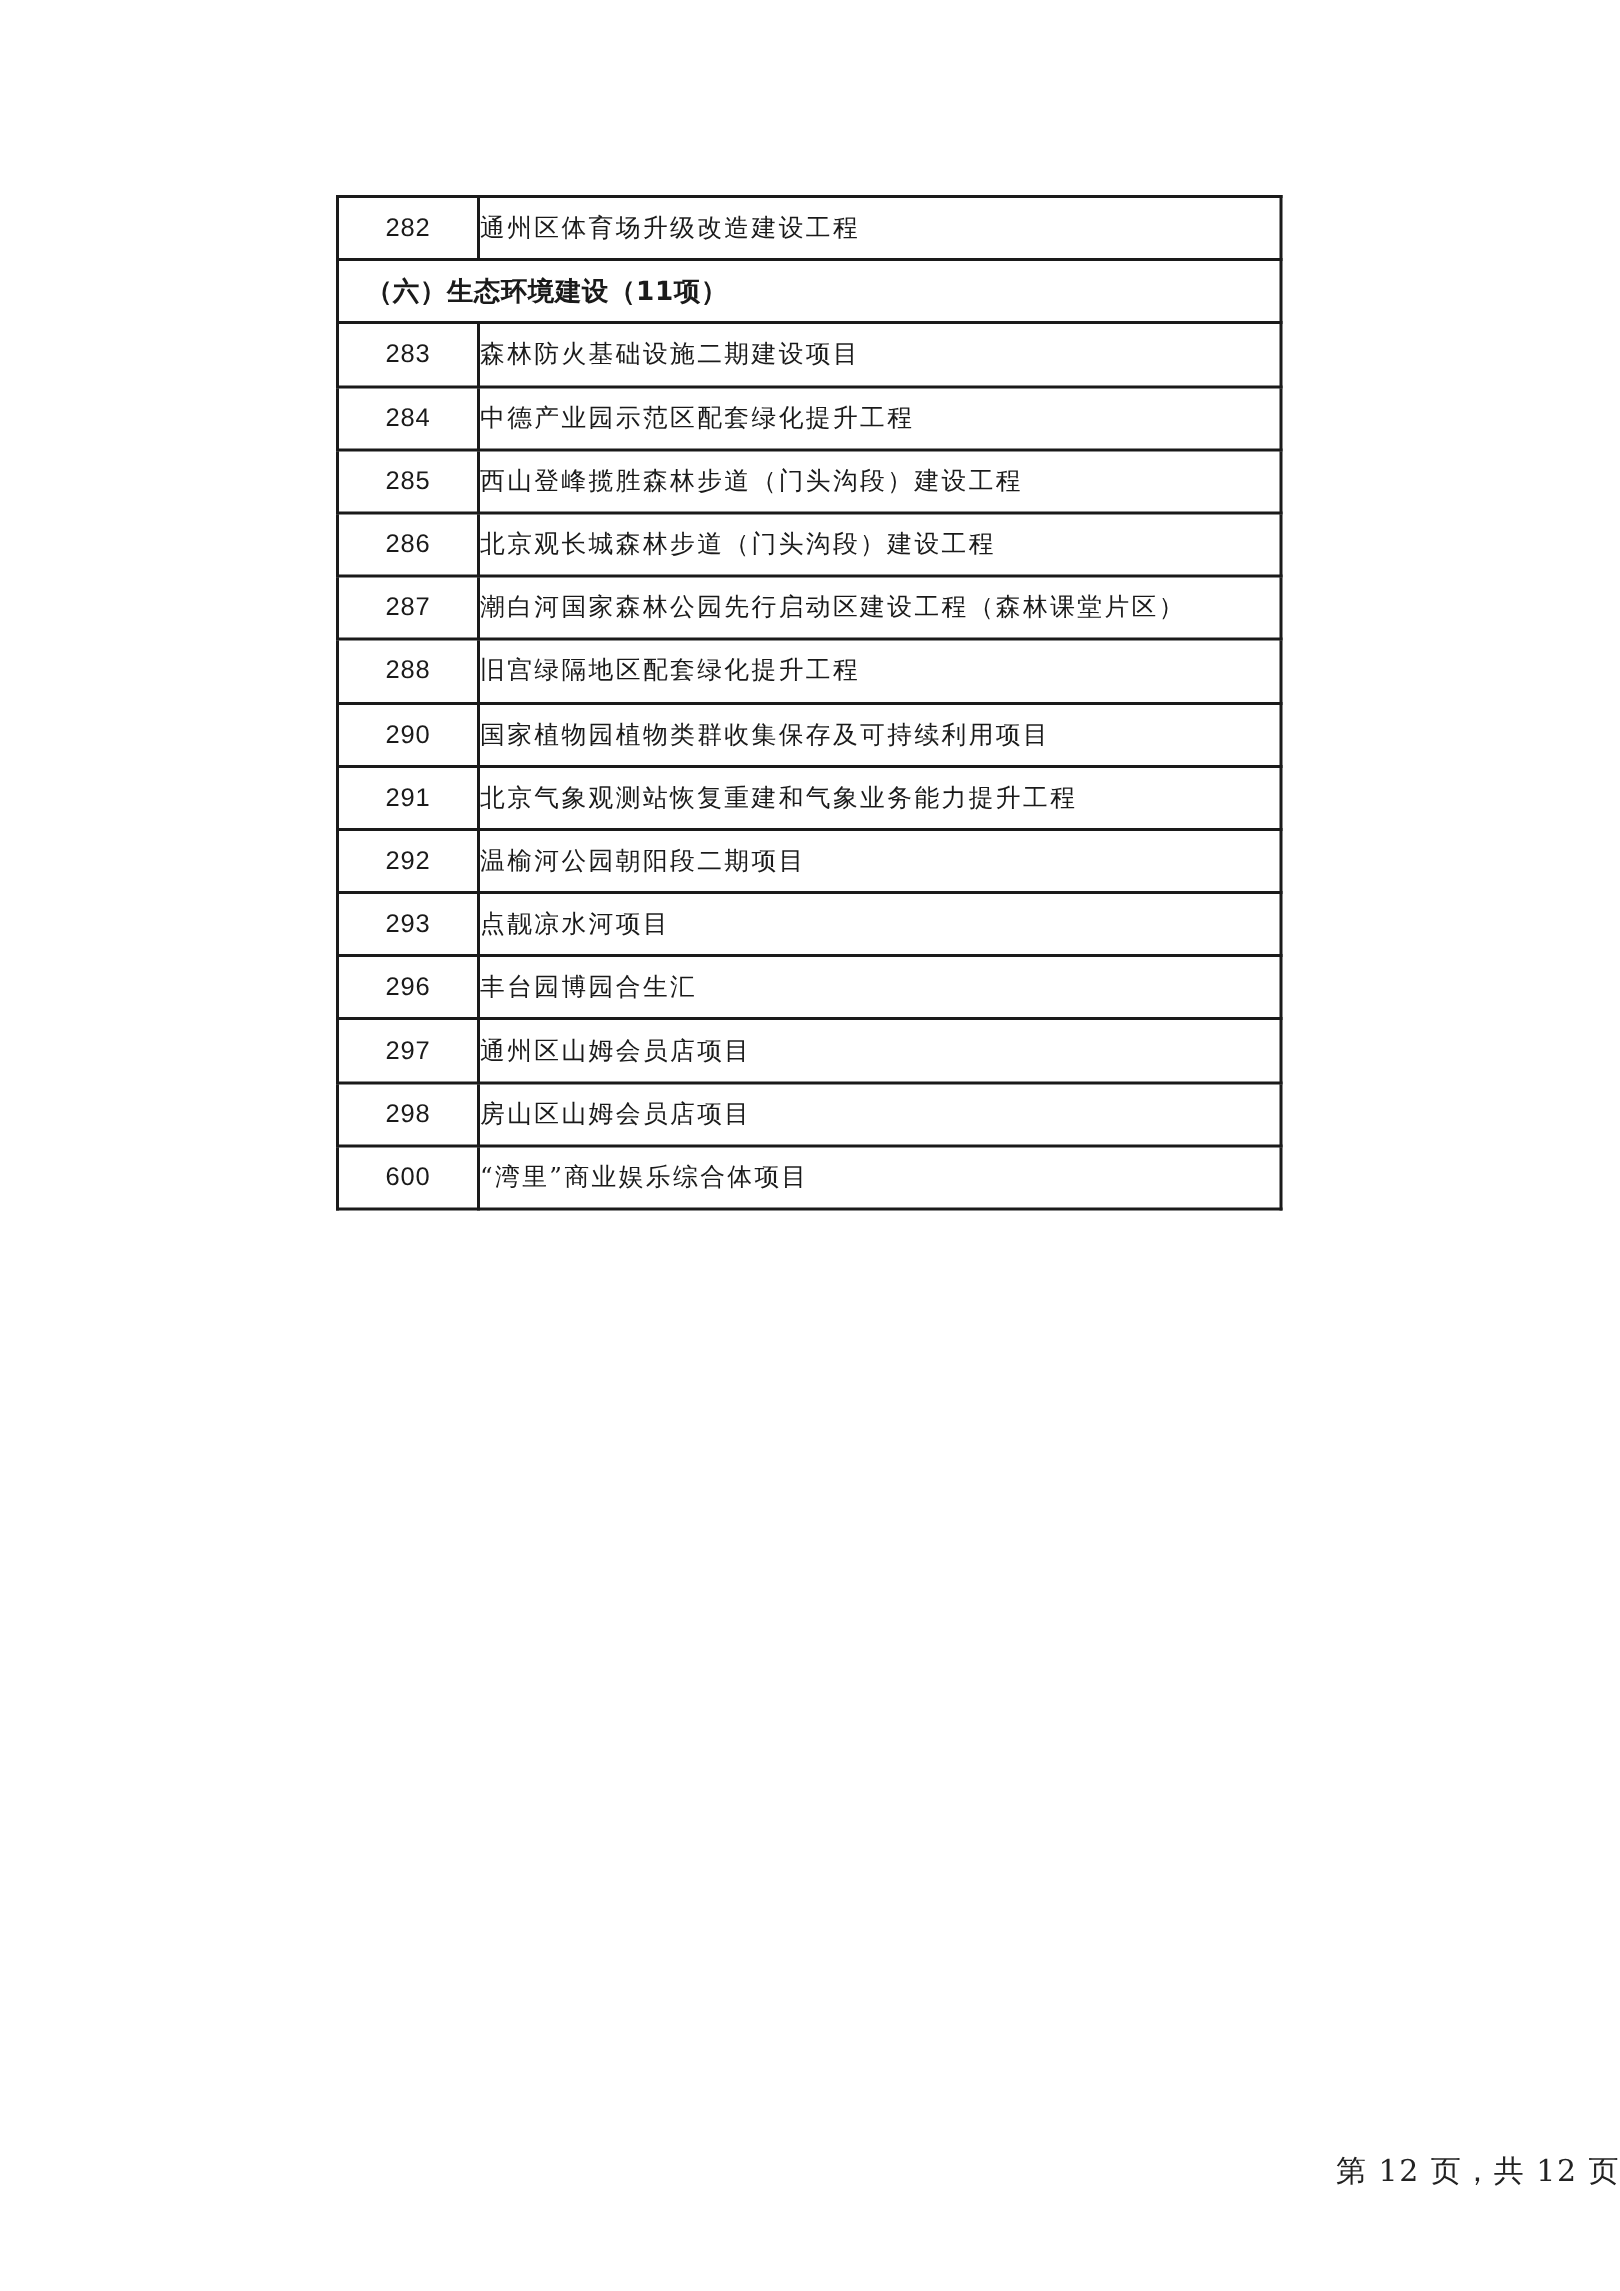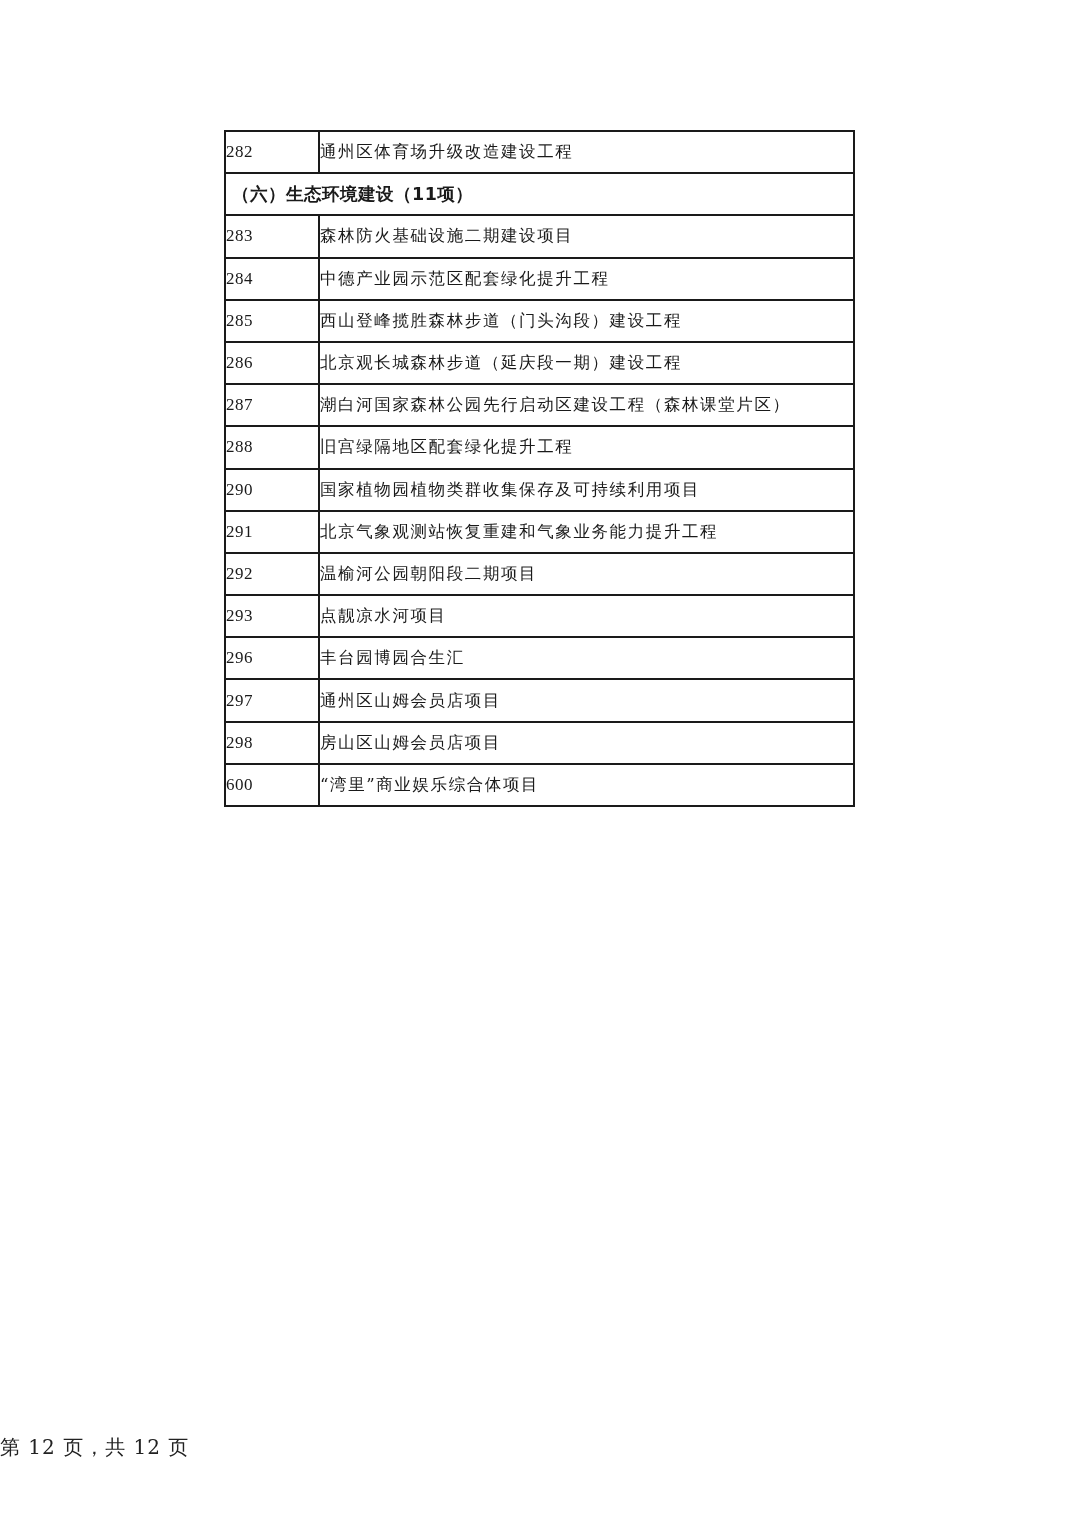--- a/index.html
+++ b/index.html
@@ -10,30 +10,30 @@
   }
   .doc-table {
     position: absolute; left: 224px; top: 130px; width: 631px;
     border-collapse: collapse; table-layout: fixed;
   }
   .doc-table td {
     border: 2px solid #1a1a1a; height: 40.2px; padding: 0;
     font-size: 16.5px; letter-spacing: 1.6px; white-space: nowrap;
   }
   .doc-table td.num {
-    width: 92px; text-align: left;
-    font-family: Liberation Serif, serif; font-size: 17px; letter-spacing: 0.5px;
+    width: 92px; text-align: center;
+    font-family: Liberation Sans, sans-serif; font-size: 17px; letter-spacing: 0.5px;
   }
   .doc-table td.name { padding-left: 0; }
   .doc-table td.section {
-    padding-left: 6px; font-family: "DejaVu Sans", "Liberation Sans", sans-serif;
+    padding-left: 18px; font-family: "DejaVu Sans", "Liberation Sans", sans-serif;
     font-size: 17.5px; letter-spacing: 0.5px; font-weight: bold;
   }
   .page-footer {
-    position: absolute; top: 1434px; left: 0; width: 1080px; text-align: left;
+    position: absolute; top: 1434px; left: 0; width: 1080px; text-align: right;
     font-size: 20px; letter-spacing: 1px; color: #222;
   }
 </style>
 </head>
 <body>
 
 <table class="doc-table">
   <tbody id="table-body">
       <tr>
         <td class="num">282</td>
@@ -49,21 +49,21 @@
       <tr>
         <td class="num">284</td>
         <td class="name">中德产业园示范区配套绿化提升工程</td>
       </tr>
       <tr>
         <td class="num">285</td>
         <td class="name">西山登峰揽胜森林步道（门头沟段）建设工程</td>
       </tr>
       <tr>
         <td class="num">286</td>
-        <td class="name">北京观长城森林步道（延庆段一期）建设工程</td>
+        <td class="name">北京观长城森林步道（门头沟段）建设工程</td>
       </tr>
       <tr>
         <td class="num">287</td>
         <td class="name">潮白河国家森林公园先行启动区建设工程（森林课堂片区）</td>
       </tr>
       <tr>
         <td class="num">288</td>
         <td class="name">旧宫绿隔地区配套绿化提升工程</td>
       </tr>
       <tr>

